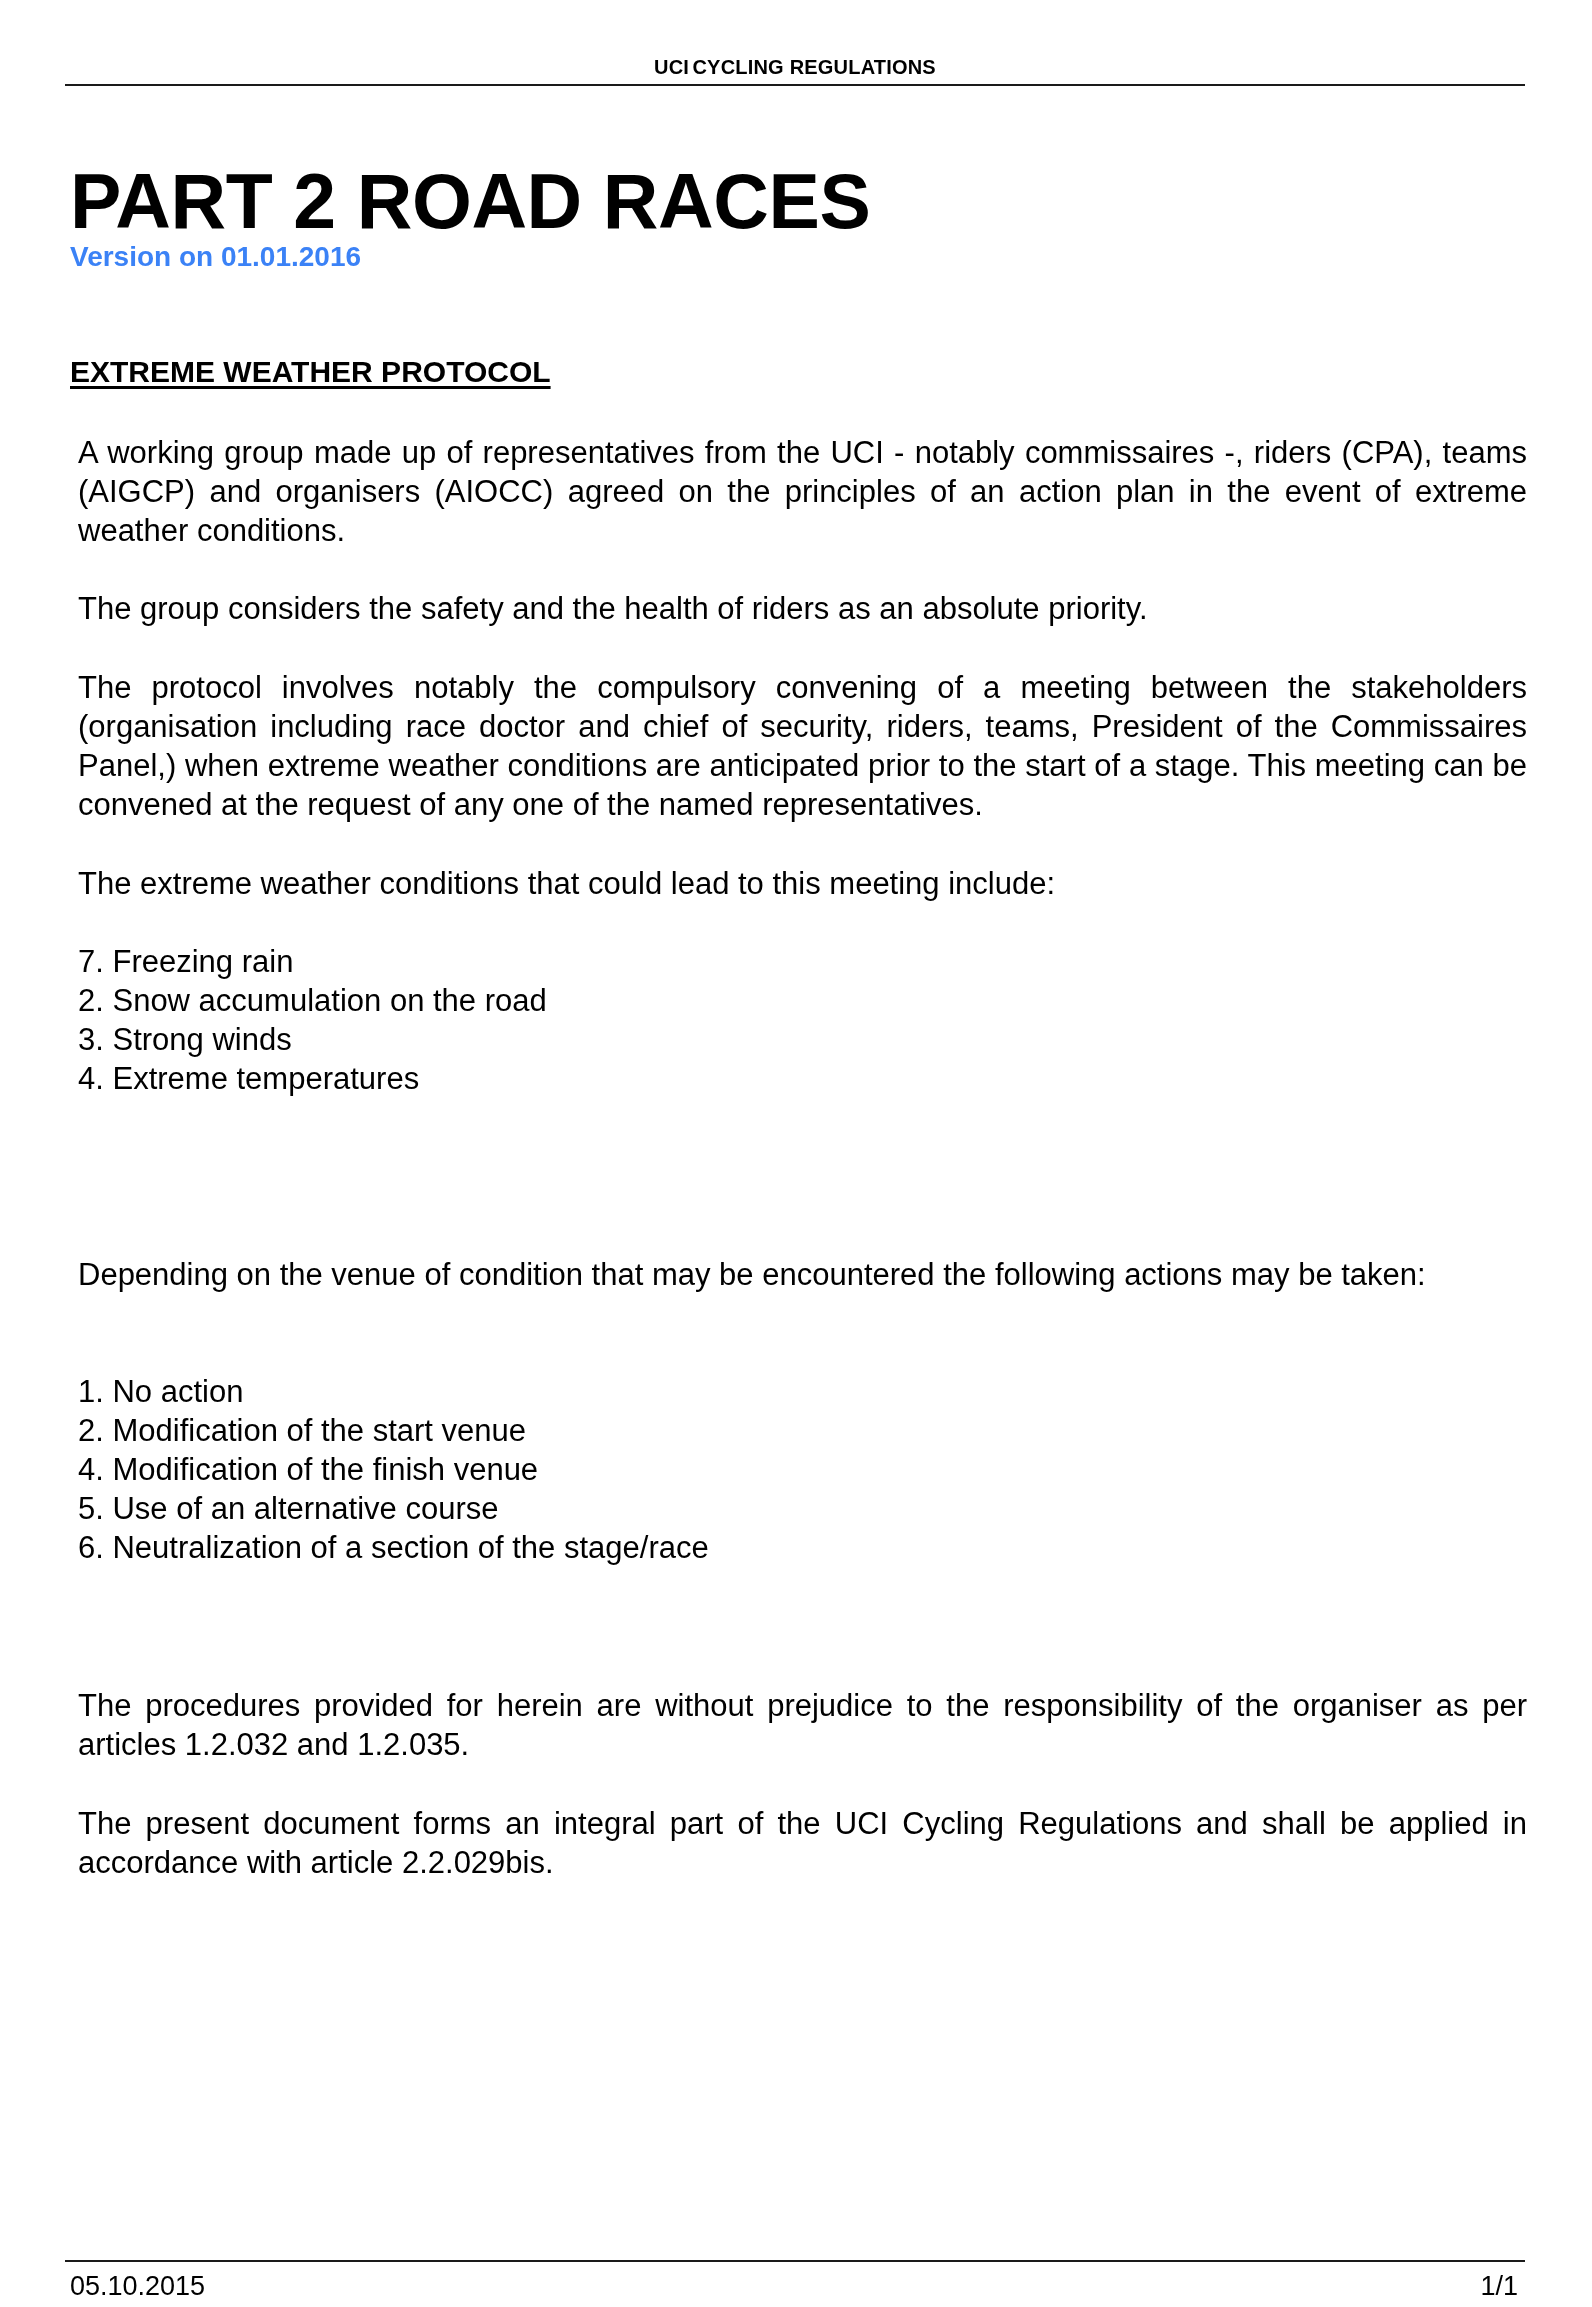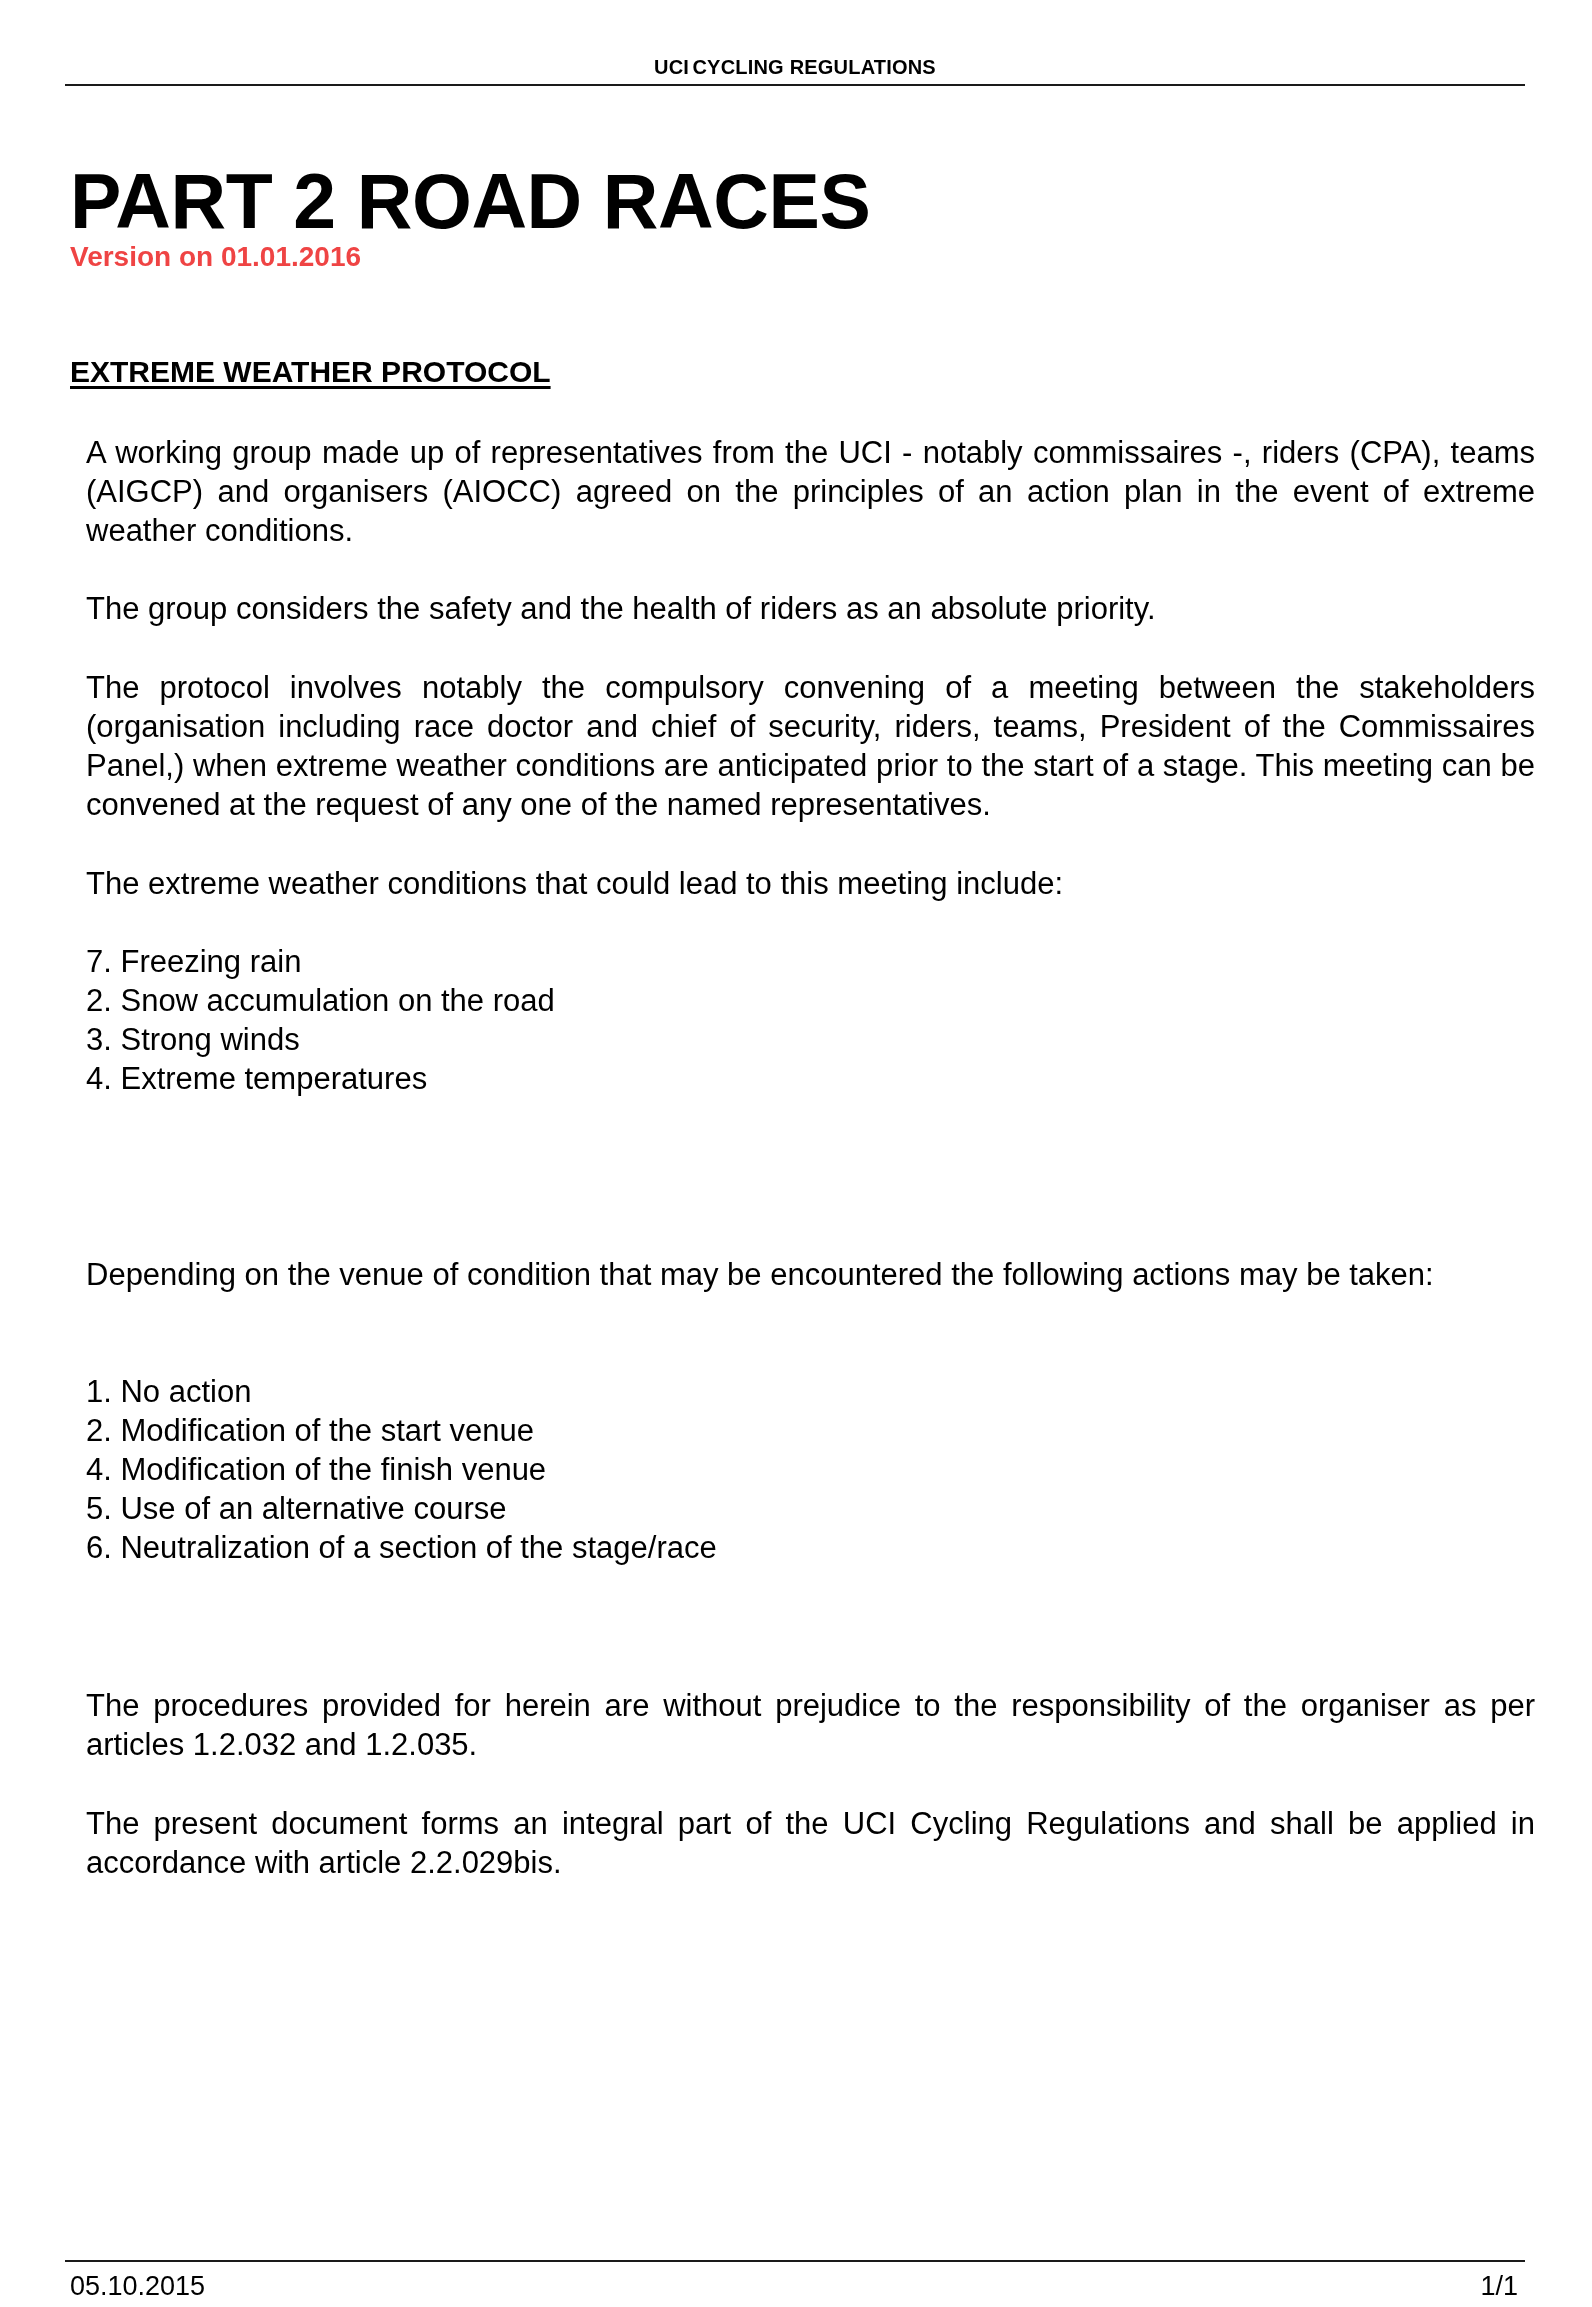--- a/index.html
+++ b/index.html
@@ -81,21 +81,21 @@
     }
     .body-text {
       font-size: 31px;
       line-height: 39px;
       text-align: justify;
       text-align-last: left;
       margin: 0;
     }
     .block {
       position: absolute;
-      left: 16px;
+      left: 8px;
       width: 1449px;
     }
     .list {
       list-style: none;
       margin: 0;
       padding: 0;
       font-size: 31px;
       line-height: 39px;
     }
     .list li { white-space: nowrap; }
@@ -119,21 +119,21 @@
 <body>
 
 <div class="page-header">
   <span class="hdr-text hdr-big">UCI</span>
   <span class="hdr-text">CYCLING REGULATIONS</span>
 </div>
 <div class="rule top"></div>
 
 <div class="content">
   <div class="title">PART 2 ROAD RACES</div>
-  <div class="version" id="version-line" style="color: #ef4444;">Version on 01.01.2016</div>
+  <div class="version" id="version-line" style="color: #3b82f6;">Version on 01.01.2016</div>
   <div class="section-heading">EXTREME WEATHER PROTOCOL</div>
 
   <div class="block" style="top:433px;">
     <p class="body-text">A working group made up of representatives from the UCI - notably commissaires -, riders (CPA), teams (AIGCP) and organisers (AIOCC) agreed on the principles of an action plan in the event of extreme weather conditions.</p>
   </div>
 
   <div class="block" style="top:589px;">
     <p class="body-text">The group considers the safety and the health of riders as an absolute priority.</p>
   </div>
 

